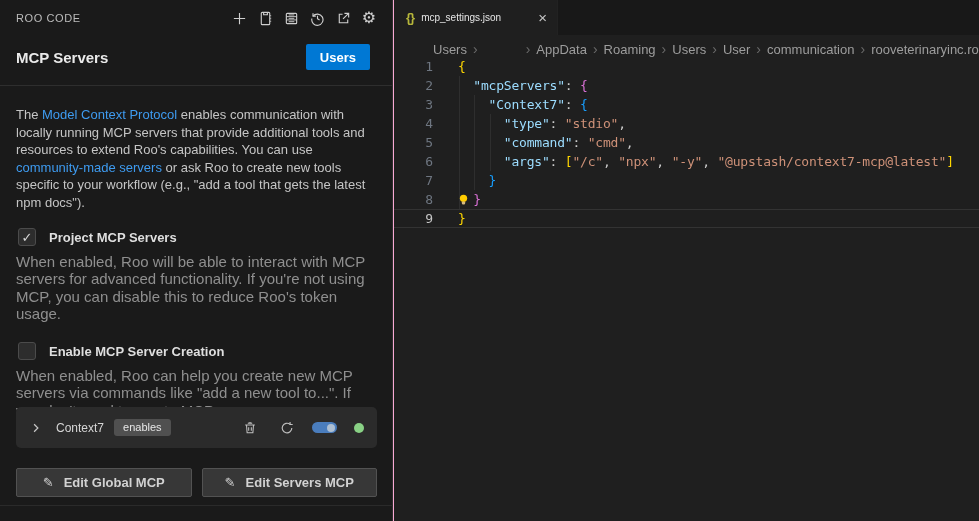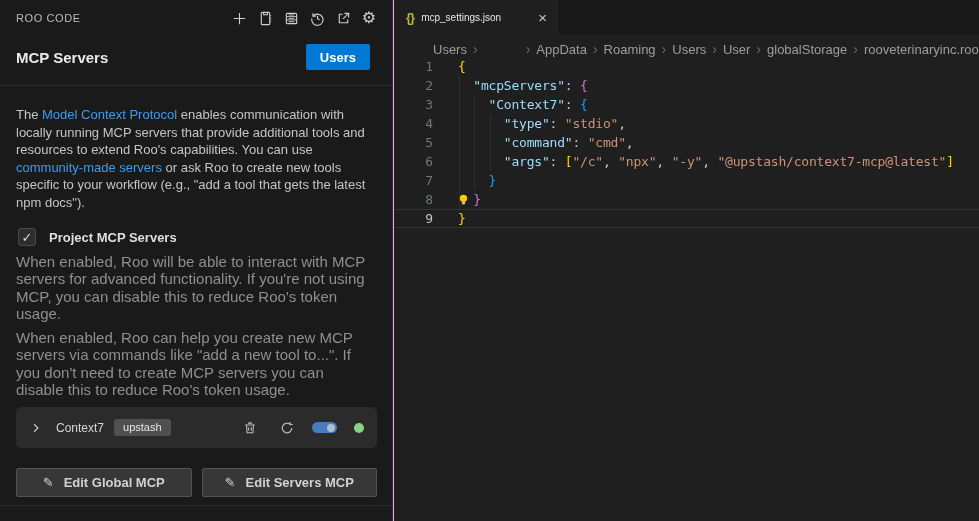--- a/index.html
+++ b/index.html
@@ -180,30 +180,36 @@
     </div>
 
     <div class="check-row">
       <span class="checkbox checked">
         <span class="mark">✓</span>
       </span>
       <span class="check-label">Project MCP Servers</span>
     </div>
     <div class="check-desc">When enabled, Roo will be able to interact with MCP servers for advanced functionality. If you're not using MCP, you can disable this to reduce Roo's token usage.</div>
 
+    <div class="check-row" style="padding-top:20px;">
+      <span class="checkbox">
+        
+      </span>
+      <span class="check-label">Enable MCP Server Creation</span>
+    </div>
     <div class="check-desc">When enabled, Roo can help you create new MCP servers via commands like "add a new tool to...". If you don't need to create MCP servers you can disable this to reduce Roo's token usage.</div>
 
     <div class="server-card">
       <span class="card-chevron">
         <svg width="12" height="12" viewBox="0 0 16 16" fill="none" stroke="#c8c8c8" stroke-width="1.6">
             <path d="M5.5 3l5 5-5 5"></path>
           </svg>
       </span>
       <span class="server-name">Context7</span>
-      <span class="scope-badge">upstash</span>
+      <span class="scope-badge">enables</span>
       <span class="card-actions">
         <span class="cicon trash">
           <svg width="14" height="14" viewBox="0 0 16 16" fill="none" stroke="#c0c0c0" stroke-width="1.2">
               <path d="M2.5 4.5h11M6.5 2h3M5.5 2.5h5M4 4.5l.7 9h6.6l.7-9M6.5 7v4M9.5 7v4"></path>
             </svg>
         </span>
         <span class="cicon refresh">
           <svg width="14" height="14" viewBox="0 0 16 16" fill="none" stroke="#c0c0c0" stroke-width="1.3">
               <path d="M13.5 8a5.5 5.5 0 1 1-2-4.2"></path>
               <path d="M11.5 1v3h3"></path>
@@ -245,21 +251,21 @@
         <span class="crumb empty"></span>
         <span class="crumb-sep">›</span>
         <span class="crumb">AppData</span>
         <span class="crumb-sep">›</span>
         <span class="crumb">Roaming</span>
         <span class="crumb-sep">›</span>
         <span class="crumb">Users</span>
         <span class="crumb-sep">›</span>
         <span class="crumb">User</span>
         <span class="crumb-sep">›</span>
-        <span class="crumb">globalStorage</span>
+        <span class="crumb">communication</span>
         <span class="crumb-sep">›</span>
         <span class="crumb">rooveterinaryinc.roo-cli</span>
       </div>
 
     <div class="code-area" id="code-area">
       <div class="indent-guide" style="left:65px; top:19px;  height:133px;"></div>
       <div class="indent-guide" style="left:80px; top:38px;  height:95px;"></div>
       <div class="indent-guide" style="left:96px; top:57px;  height:57px;"></div>
     <div class="code-line">
           <span class="gutter">1</span>

